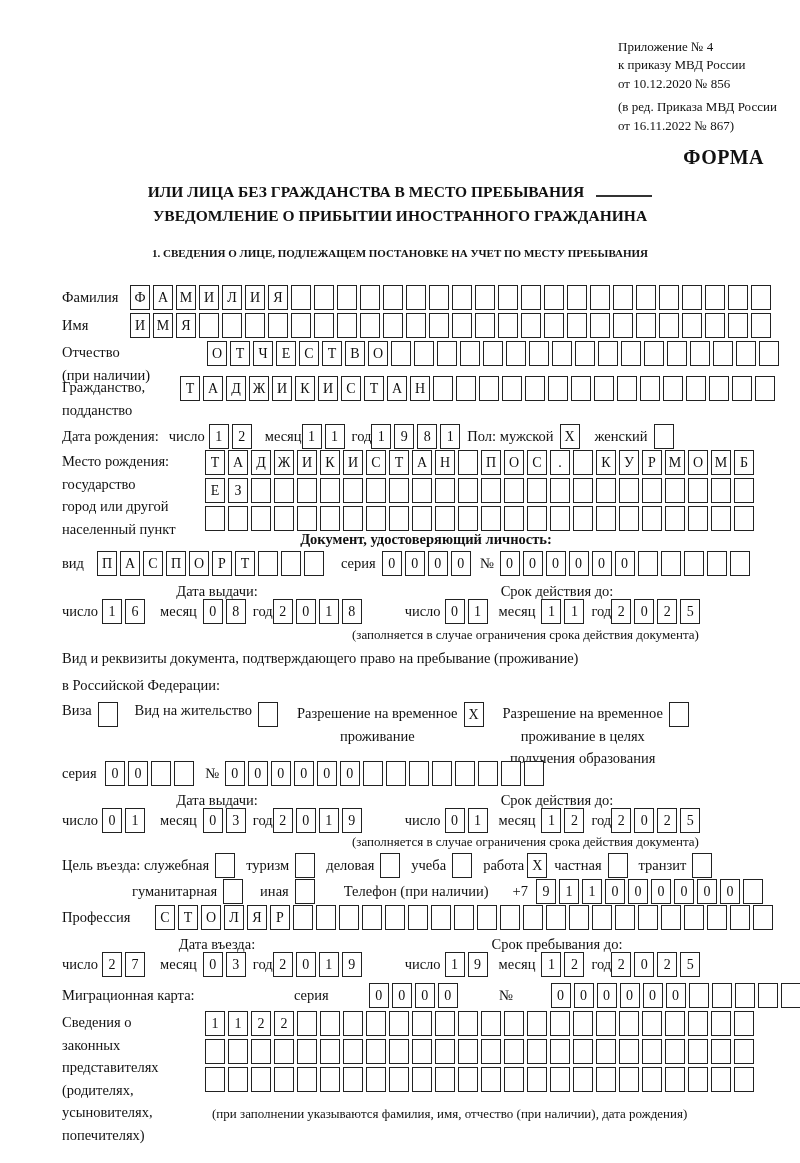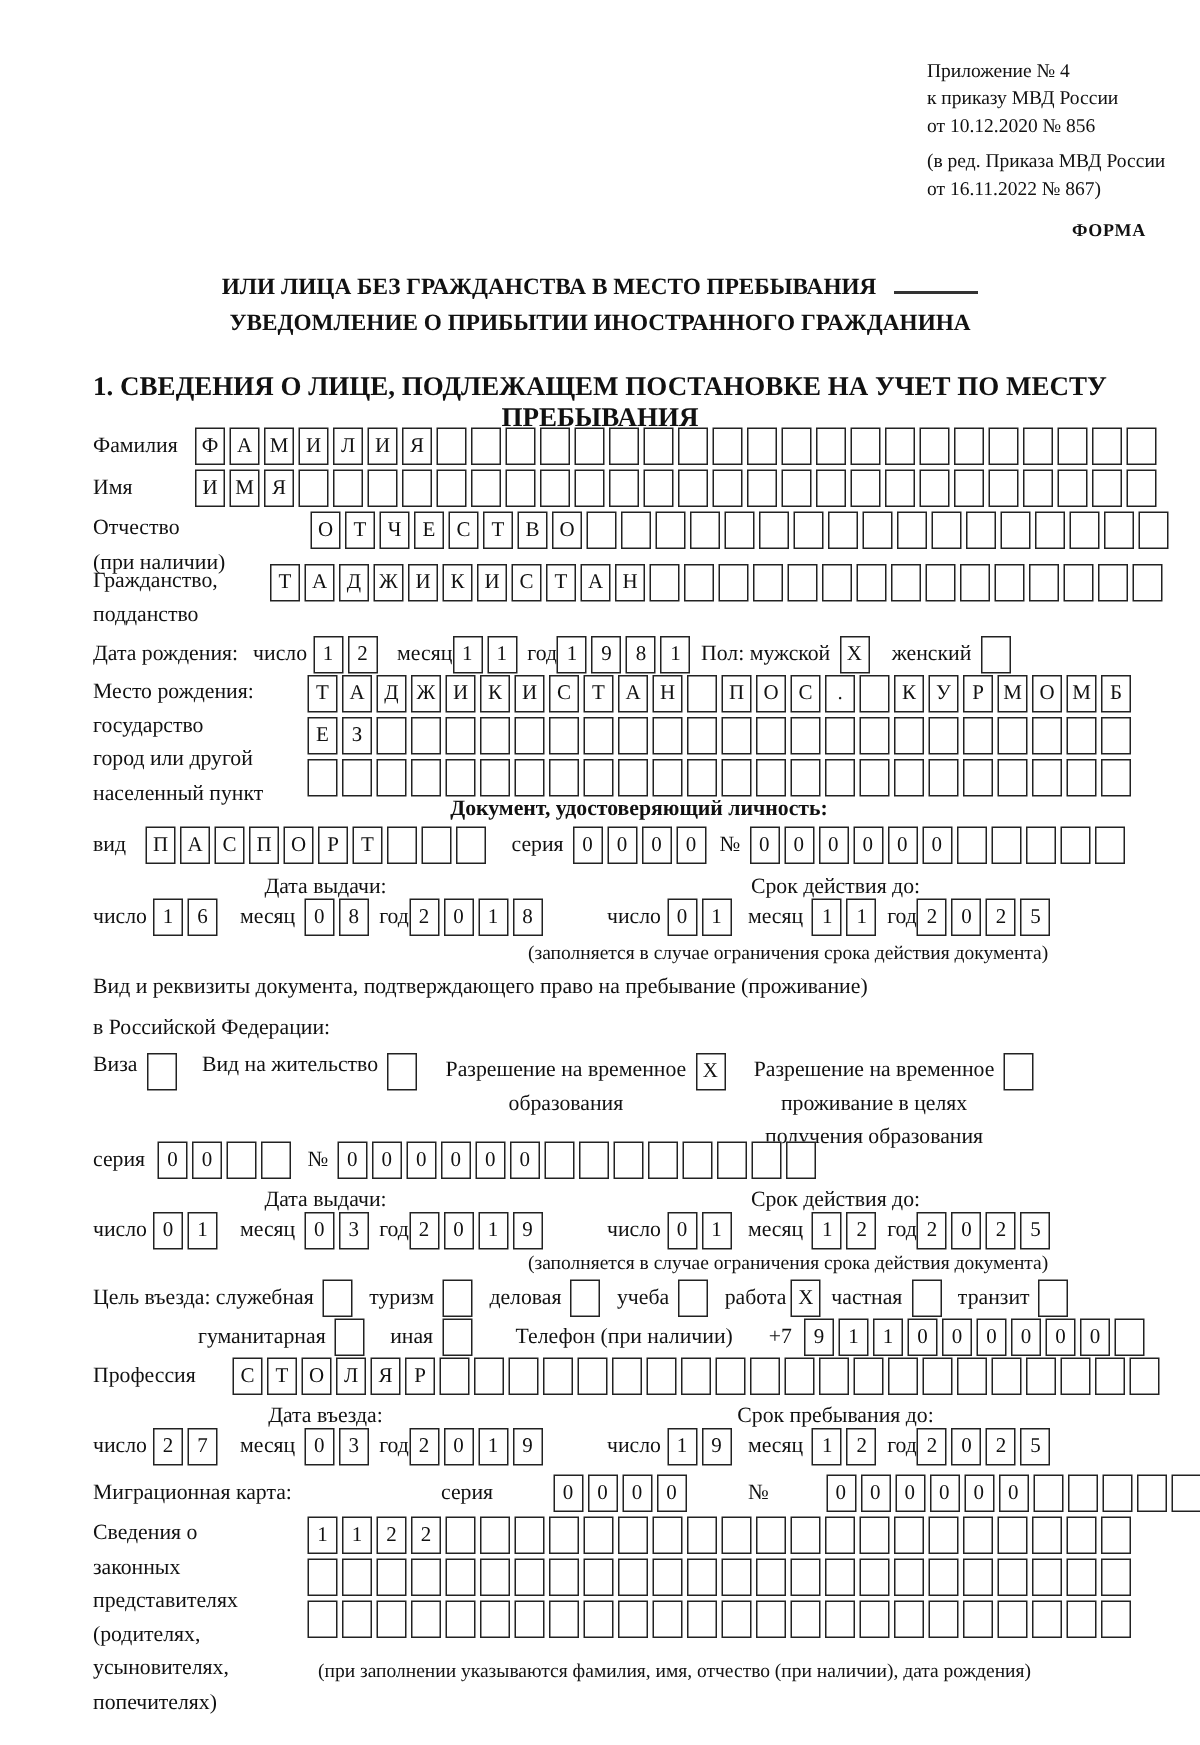--- a/index.html
+++ b/index.html
@@ -1,23 +1,23 @@
 <!DOCTYPE html>
 <html><head>
 <meta charset="utf-8">
 <style>
   html,body{margin:0;padding:0;background:#fff;}
   .page{position:relative;width:800px;height:1163px;background:#fff;overflow:hidden;
         font-family:"Liberation Serif","DejaVu Serif",serif;color:#111;}
   .hdr-note{position:absolute;left:618px;top:38px;font-size:13px;line-height:1.42;}
-  .forma{position:absolute;right:36px;top:146px;font-weight:bold;font-size:12px;letter-spacing:.5px;}
+  .forma{position:absolute;right:36px;top:146px;font-weight:bold;font-size:20px;letter-spacing:.5px;}
   .title{position:absolute;left:0;right:0;top:180px;text-align:center;font-weight:bold;
          font-size:15.5px;line-height:1.55;}
   .blank-underline{display:inline-block;width:56px;border-bottom:2px solid #333;margin-left:12px;}
-  .section{position:absolute;left:0;right:0;top:247px;text-align:center;font-weight:bold;font-size:18px;}
+  .section{position:absolute;left:0;right:0;top:247px;text-align:center;font-weight:bold;font-size:11px;}
   #form-body{position:absolute;left:62px;top:278px;width:728px;height:880px;font-size:14.5px;}
   .row{position:absolute;display:flex;align-items:center;white-space:nowrap;left:0;}
   .row.top{align-items:flex-start;}
   .bx{box-sizing:border-box;flex:none;width:20px;height:25px;border:1.6px solid #222;
       margin-right:3px;display:inline-flex;align-items:center;justify-content:center;
       font-size:14px;background:#fff;}
   .bx.ck{margin-left:6px;}
   .boxes{display:inline-flex;flex:none;}
   .vstack{display:inline-flex;flex-direction:column;flex:none;}
   .vstack .boxes{margin-bottom:3px;}
@@ -382,21 +382,21 @@
       <div class="row" style="top: 399px;">
         <span class="lbl">в Российской Федерации:</span>
       </div>
       <div class="row top" style="top: 424px;">
         <span class="lbl">Виза</span>
         <span class="bx ck"></span>
         <span class="lbl" style="margin-left: 14px;">Вид на жительство</span>
         <span class="bx ck"></span>
         <span class="vstack lblstack" style="text-align: center; margin-left: 16px;">
           <div class="lbl-line">Разрешение на временное</div>
-          <div class="lbl-line">образования</div>
+          <div class="lbl-line">проживание</div>
         </span>
         <span class="bx ck">X</span>
         <span class="vstack lblstack" style="text-align: center; margin-left: 16px;">
           <div class="lbl-line">Разрешение на временное</div>
           <div class="lbl-line">проживание в целях</div>
           <div class="lbl-line">получения образования</div>
         </span>
         <span class="bx ck"></span>
       </div>
       <div class="row" style="top: 483px;">

